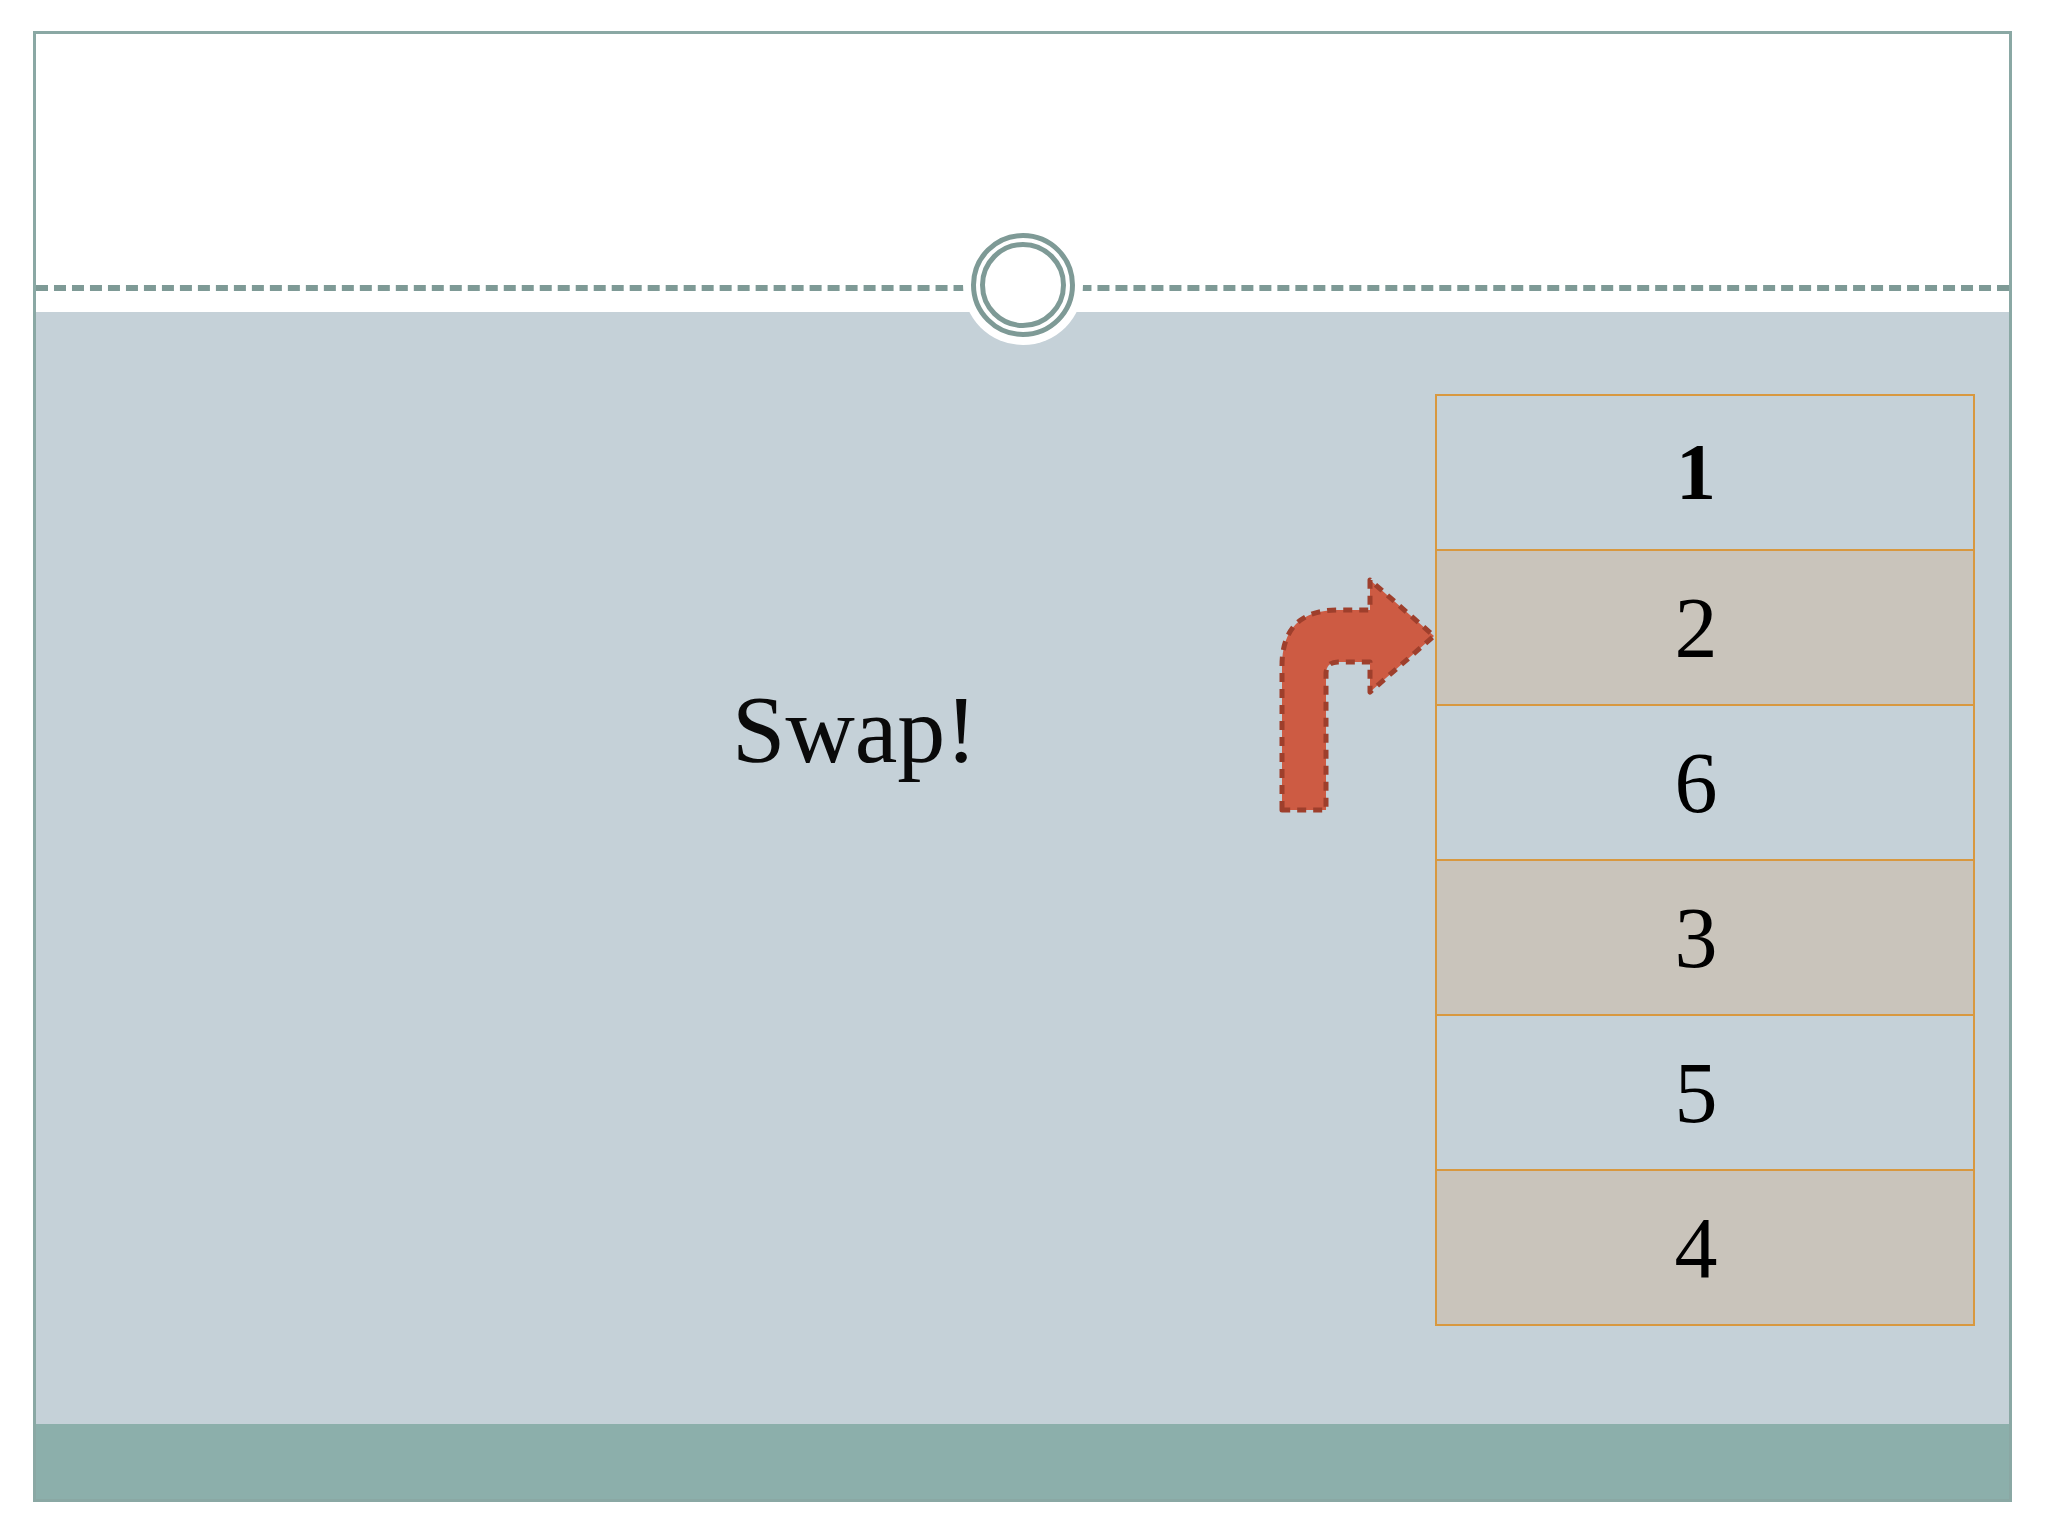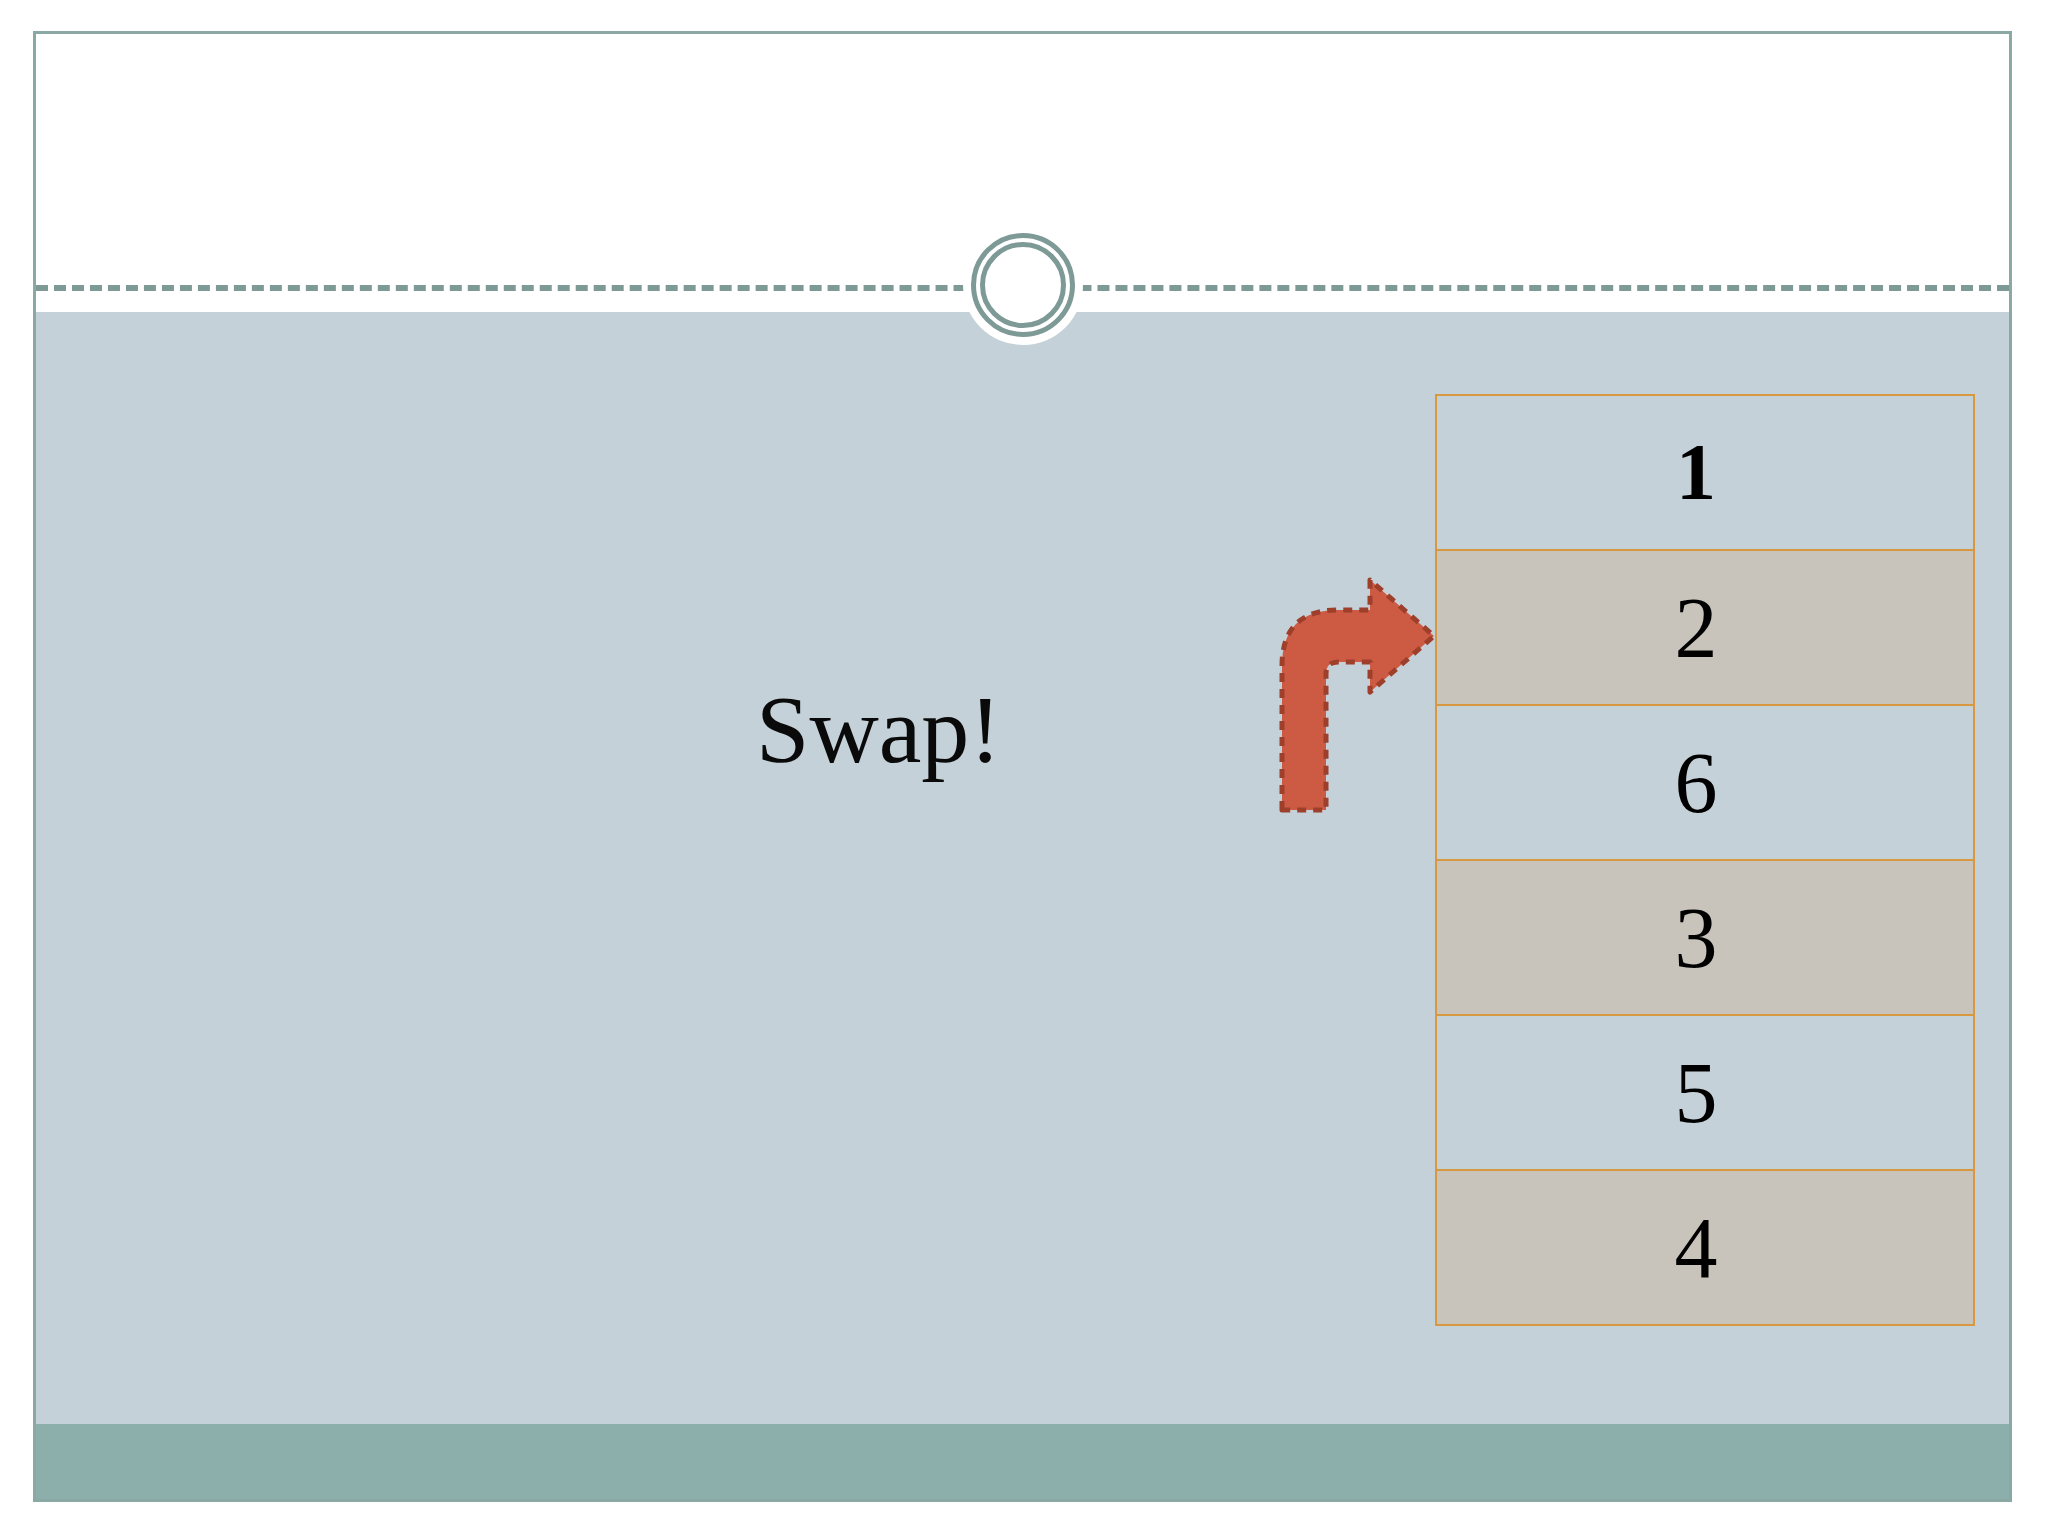--- a/index.html
+++ b/index.html
@@ -120,21 +120,21 @@
     padding: 0;
     padding-right: 18px;
   }
   #array-table td.tone-blue  { background: #c5d1d8; }
   #array-table td.tone-beige { background: #c9c4bb; }
   #array-table td.emph { font-weight: bold; font-size: 80px; }
 
   
   #swap-label {
     position: absolute;
-    left: 720px;
+    left: 696px;
     top: 648px;
     font-family: "Liberation Serif", serif;
     font-size: 96px;
     color: #0a0a0a;
     white-space: nowrap;
     line-height: 1;
   }
 
   
   #swap-arrow {

